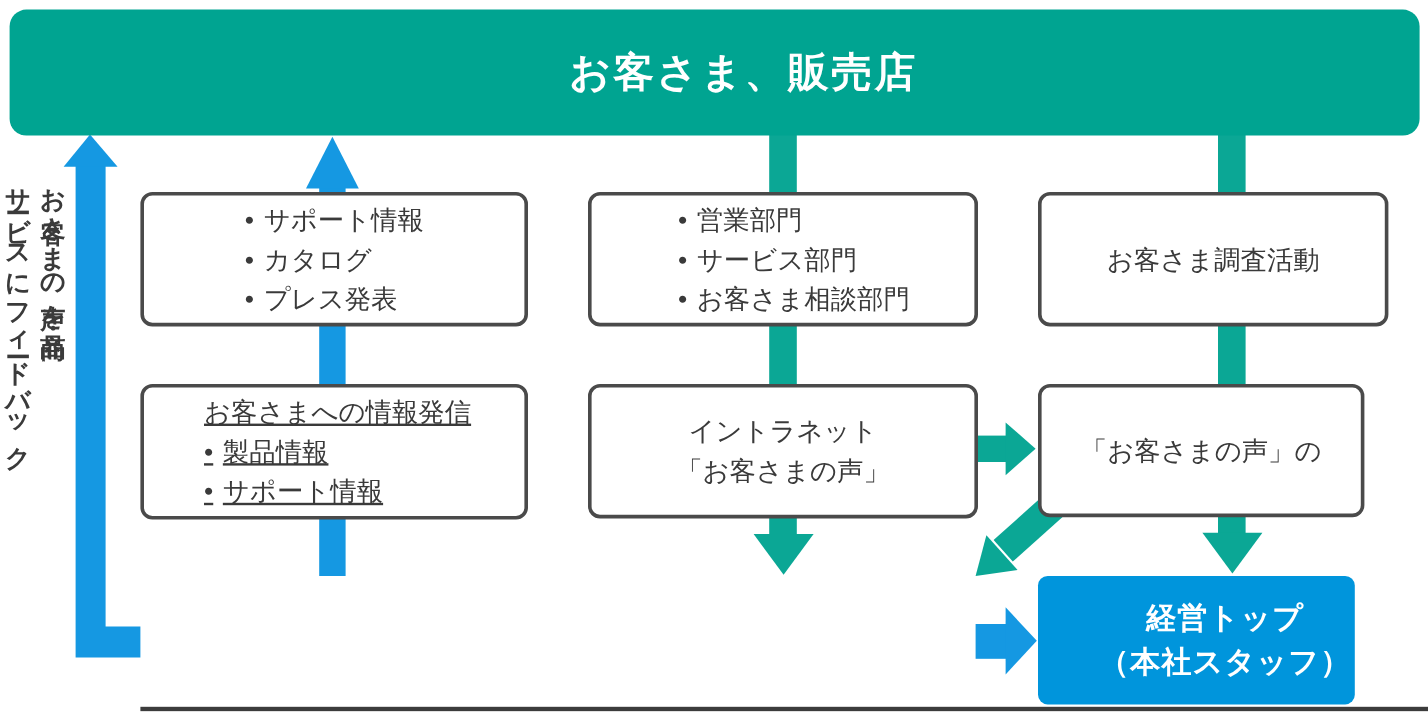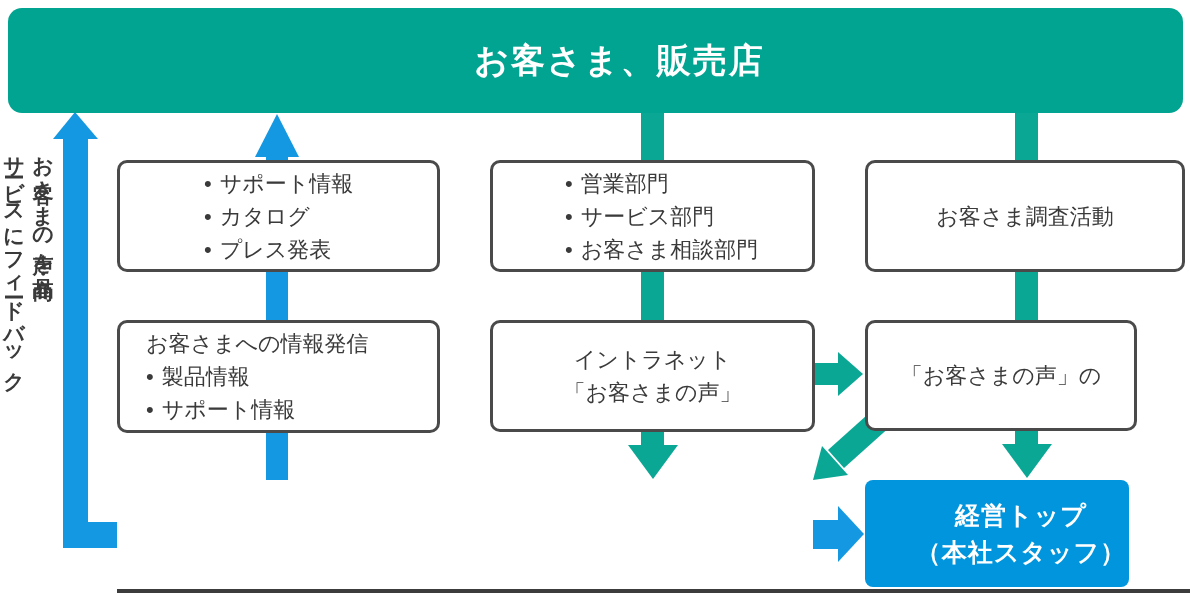--- a/index.html
+++ b/index.html
@@ -34,24 +34,24 @@
     position:absolute;z-index:2;background:#ffffff;border:3px solid var(--box-border);
     border-radius:10px;color:var(--box-text);font-size:22px;font-weight:500;
     display:flex;flex-direction:column;justify-content:center;
   }
   .wbox .line{line-height:33px;}
   .centered{align-items:center;text-align:center;}
   .blt{line-height:33px;white-space:nowrap;}
   .blt::before{content:"•";margin-right:8px;}
 
   #info-channels-box{left:117px;top:160px;width:323px;height:112px;padding-left:84px;}
-  #info-dispatch-box{left:117px;top:320px;width:323px;height:113px;padding-left:26px;}
+  #info-dispatch-box{left:117px;top:320px;width:323px;height:113px;padding-left:50px;text-decoration:underline;}
   #contact-departments-box{left:490px;top:160px;width:325px;height:112px;padding-left:72px;}
   #intranet-box{left:490px;top:320px;width:325px;height:112px;}
-  #survey-box{left:865px;top:160px;width:320px;height:112px;}
+  #survey-box{left:865px;top:160px;width:292px;height:112px;}
   #analysis-box{left:865px;top:320px;width:272px;height:111px;}
 
   #left-note{
     position:absolute;left:0;top:142px;height:272px;z-index:2;
     writing-mode:vertical-rl;color:var(--box-text);
     font-size:21px;font-weight:600;line-height:29px;letter-spacing:0px;
   }
 
   #bottom-strip{position:absolute;left:117px;top:589px;width:1073px;height:4px;
     background:#3c3c3c;z-index:3;}

